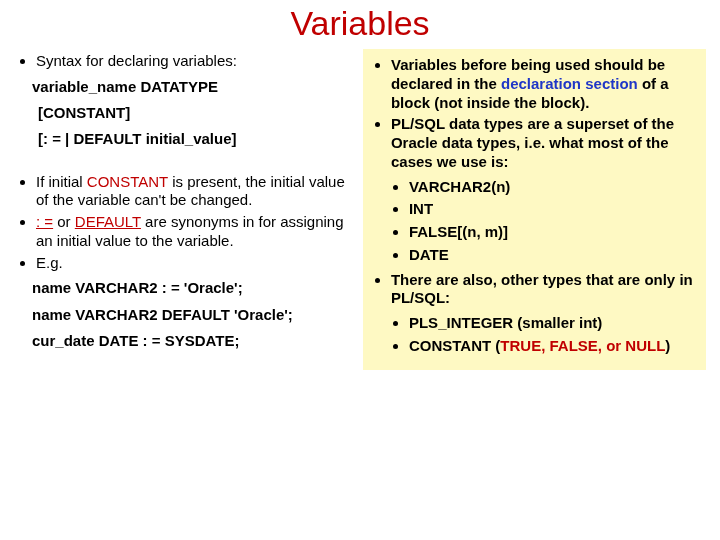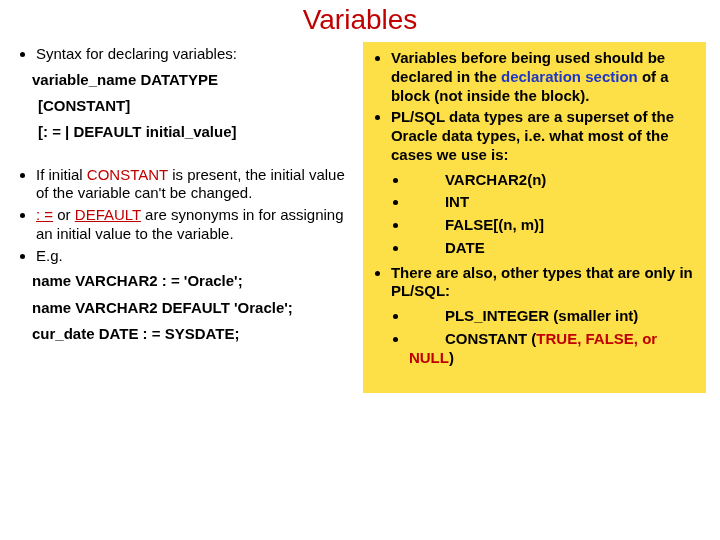--- a/index.html
+++ b/index.html
@@ -14,37 +14,37 @@
     overflow: hidden;
   }
   .slide {
     width: 720px;
     height: 540px;
     box-sizing: border-box;
     padding: 0 14px 10px 14px;
   }
   .title {
     text-align: center;
-    font-size: 28px;
+    font-size: 34px;
     color: #c00000;
     margin: 4px 0 6px 0;
     font-weight: normal;
   }
   .cols {
     display: flex;
     flex-direction: row;
     gap: 6px;
   }
   .col {
     width: 50%;
     box-sizing: border-box;
   }
   .col-right {
-    background: #fde047;
-    padding: 4px 6px 20px 6px;
+    background: #fef9c3;
+    padding: 4px 6px 8px 6px;
   }
   ul.l1 {
     list-style: disc;
     margin: 0 0 6px 0;
     padding-left: 22px;
   }
   ul.l1 > li {
     margin: 3px 0;
     line-height: 1.25;
   }
@@ -65,21 +65,20 @@
   .indent1 { margin-left: 24px; }
   .red { color: #c00000; }
   .red-u { color: #c00000; text-decoration: underline; }
   .blue { color: #1f36c7; }
   .bold { font-weight: bold; }
   .col-right ul.l1 > li > span {
     font-weight: bold;
   }
   .col-right ul.l2 > li > span {
     font-weight: bold;
-    margin-left: 36px;
   }
 </style>
 </head>
 <body>
 
 <div class="slide">
 
   <h1 class="title">Variables</h1>
 
   <div class="cols">

